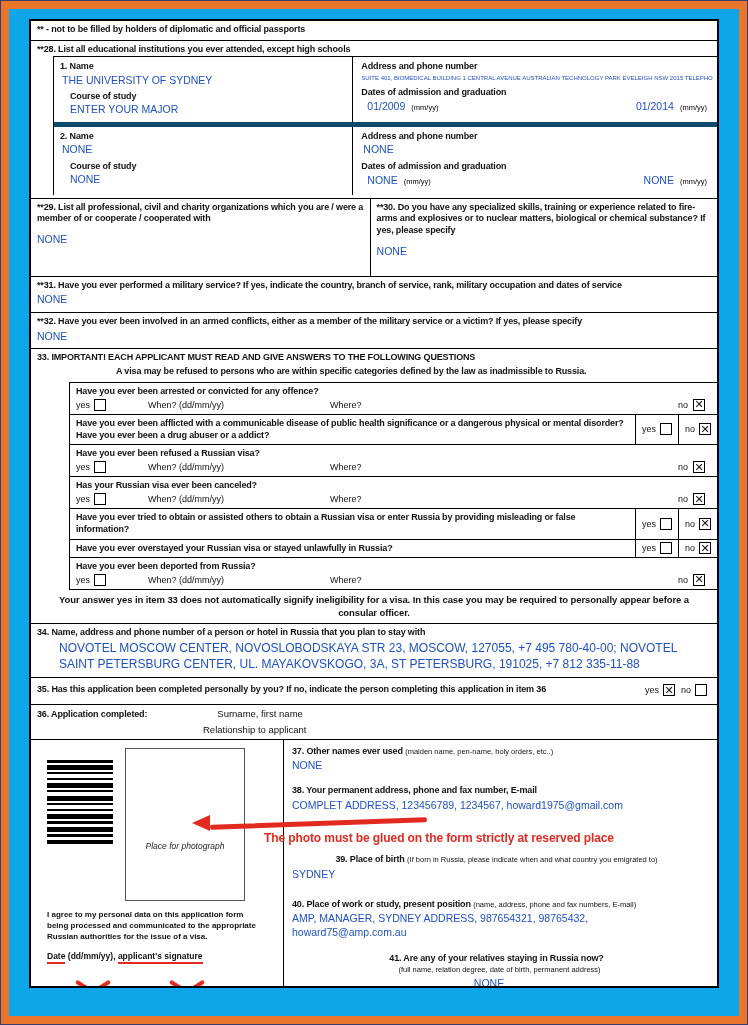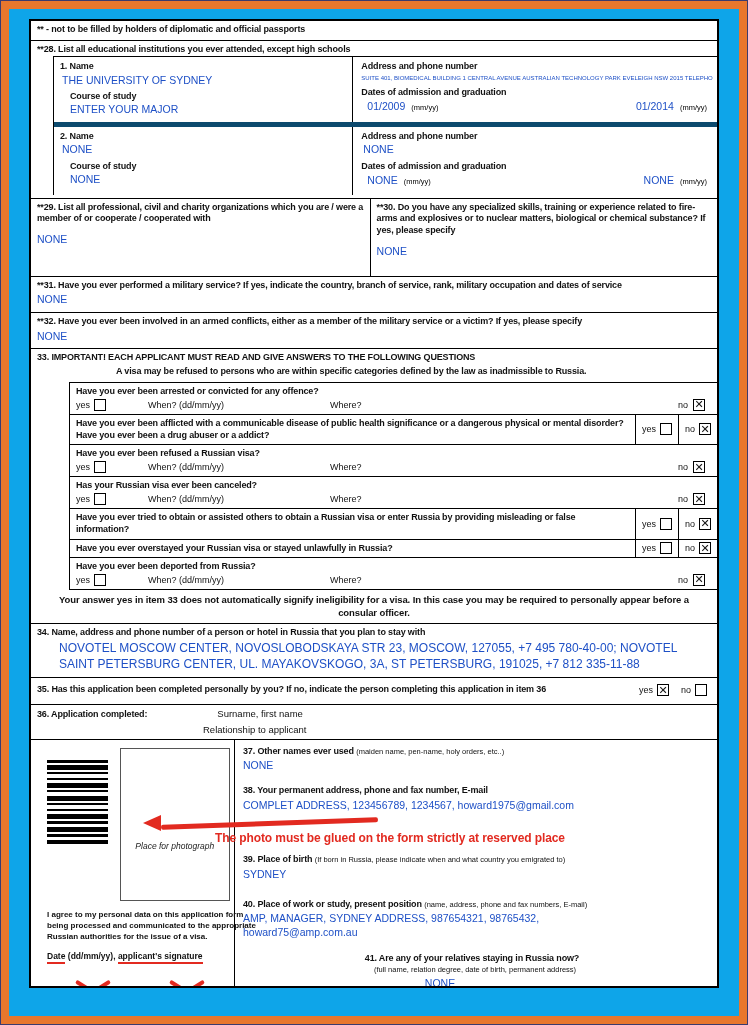--- a/index.html
+++ b/index.html
@@ -46,32 +46,32 @@
   .whenlbl { width:182px; }
   .wherelbl { flex:1; }
   .nwrap { display:flex; align-items:center; gap:5px; }
   .qrow-inline { display:flex; align-items:stretch; }
   .qrow-inline .qtext { flex:1; padding:2px 6px 3px; }
   .qcell { display:flex; align-items:center; gap:4px; border-left:1px solid #000; padding:0 6px; font-size:9px; }
   .cb { display:inline-flex; width:12px; height:12px; border:1px solid #000; align-items:center; justify-content:center; font-size:11px; font-weight:bold; line-height:1; background:#fff; }
   .q33-footer { font-weight:bold; font-size:9.5px; letter-spacing:-0.1px; text-align:center; line-height:1.4; padding:3px 10px 4px; }
 
   
-  .q35row { display:flex; align-items:center; gap:12px; padding:3px 10px 4px 0; }
+  .q35row { display:flex; align-items:center; gap:6px; padding:3px 10px 4px 0; }
   .q35row .sec-label { flex:1; }
   .cbwrap { display:flex; align-items:center; gap:4px; font-size:9px; }
 
   
   .q36-line1 { font-size:9px; padding:1px 6px; }
   .q36-line1 .reg { font-weight:normal; font-size:9.5px; margin-left:70px; }
   .q36-line { font-size:9.5px; margin-left:172px; padding:2px 0 1px; }
 
   
   .bottom { display:flex; flex:1; padding:0; position:relative; }
-  .bottom-left { width:204px; border-right:1px solid #000; padding:6px 4px 0 16px; }
+  .bottom-left { width:253px; border-right:1px solid #000; padding:6px 4px 0 16px; }
   .bottom-right { flex:1; padding:5px 10px 0 8px; position:relative; }
   .media-row { display:flex; }
   .barcode { width:66px; height:88px; margin-top:14px;
     background:linear-gradient(to bottom,
       #000 0 3px,#fff 3px 5px,#000 5px 10px,#fff 10px 12px,#000 12px 14px,#fff 14px 18px,
       #000 18px 20px,#fff 20px 23px,#000 23px 28px,#fff 28px 30px,#000 30px 32px,#fff 32px 36px,
       #000 36px 41px,#fff 41px 43px,#000 43px 45px,#fff 45px 49px,#000 49px 51px,#fff 51px 54px,
       #000 54px 59px,#fff 59px 61px,#000 61px 64px,#fff 64px 67px,#000 67px 72px,#fff 72px 74px,
       #000 74px 77px,#fff 77px 80px,#000 80px 84px,#fff 84px 88px); }
   .photo-box { width:120px; height:153px; border:1px solid #555; margin-left:12px; margin-top:2px;
@@ -369,21 +369,21 @@
 
       <div class="photo-note">
         <div class="arrow">
                 <span class="arrow-head"></span>
                 <span class="arrow-line"></span>
               </div>
         <div class="note-text">The photo must be glued on the form strictly at reserved place</div>
       </div>
 
       <div class="item">
-        <div class="sec-label" style="padding-left:0;"><span>39. Place of birth</span> <span class="note">(If born in Russia, please indicate when and what country you emigrated to)</span></div>
+        <div class="sec-label" style="padding-left:0;text-align:center;"><span>39. Place of birth</span> <span class="note">(If born in Russia, please indicate when and what country you emigrated to)</span></div>
         <div class="fvalue" style="padding-left:0;">SYDNEY</div>
       </div>
 
       <div class="item" style="margin-top:14px;">
         <div class="sec-label" style="padding-left:0;"><span>40. Place of work or study, present position</span> <span class="note">(name, address, phone and fax numbers, E-mail)</span></div>
         <div class="fvalue" style="padding-left:0; max-width:360px;">AMP, MANAGER, SYDNEY ADDRESS, 987654321, 98765432, howard75@amp.com.au</div>
       </div>
 
       <div class="item" style="margin-top:10px;text-align:center;">
         <div class="sec-label" style="padding-left:0;">41. Are any of your relatives staying in Russia now?</div>

